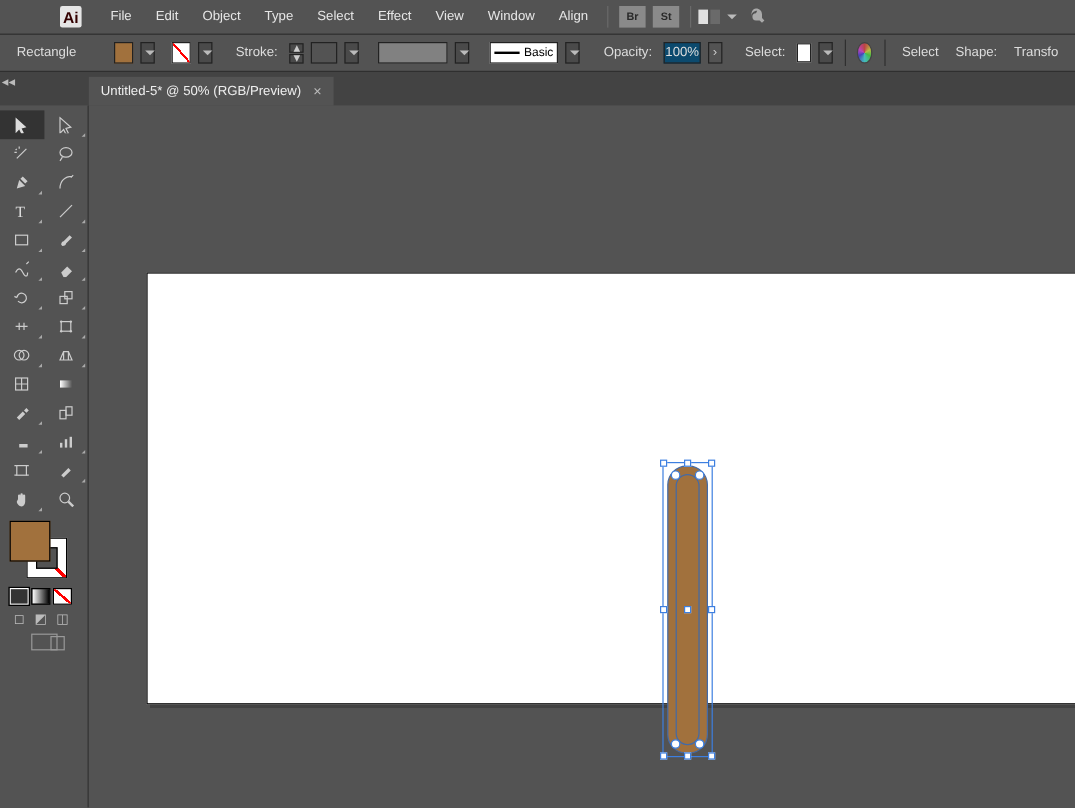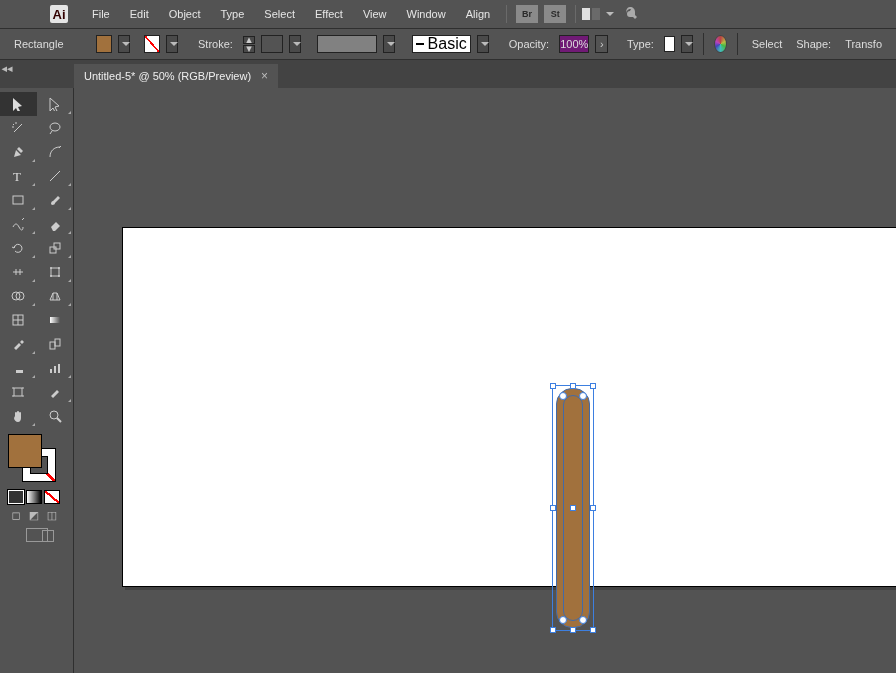--- a/index.html
+++ b/index.html
@@ -77,23 +77,23 @@
 .swatch.none { background: #fff; position: relative; }
 .swatch.none::after {
   content:""; position:absolute; left:0; top:0; right:0; bottom:0;
   background: linear-gradient(to top right, transparent 46%, red 46%, red 54%, transparent 54%);
 }
 .dd { width:12px; height:18px; background:#4a4a4a; border:1px solid #222; display:flex; align-items:center; justify-content:center; }
 .stroke-steppers { display:flex; flex-direction:column; gap:1px; }
 .step-btn { width:12px; height:8px; background:#4a4a4a; border:1px solid #222; display:flex; align-items:center; justify-content:center; }
 .stroke-weight-field { width:32px; height:18px; background:#535353; border:1px solid #222; }
 .profile-box { width:86px; height:18px; background:#818181; border:1px solid #222; }
-.brush-def { width:82px; height:18px; background:#fff; border:1px solid #222; display:flex; align-items:center; justify-content:space-between; color:#000; font-size:16px; padding:0 3px; gap:4px; }
+.brush-def { width:82px; height:18px; background:#fff; border:1px solid #222; display:flex; align-items:center; justify-content:space-between; color:#000; font-size:10px; padding:0 3px; gap:4px; }
 .brush-line { flex:1; height:2px; background:#000; }
-.opacity-field { width:40px; height:18px; background:#701a75; border:1px solid #222; color:#ddd; display:flex; align-items:center; justify-content:center; }
+.opacity-field { width:40px; height:18px; background:#0c4a6e; border:1px solid #222; color:#ddd; display:flex; align-items:center; justify-content:center; }
 .arrow-btn { width:18px; height:18px; background:#535353; border:1px solid #222; display:flex; align-items:center; justify-content:center; }
 .style-swatch { width:16px; height:16px; background:#fff; border:1px solid #222; }
 .ctrl-sep { width:1px; height:22px; background:#2f2f2f; margin:0 4px; }
 .recolor-ico { width:18px; height:18px; border:1px solid #444; border-radius:50%; background: conic-gradient(#b44,#bb4,#4b4,#4bb,#44b,#b4b,#b44); }
 
 
 .tabbar {
   height: 28px;
   background: #434343;
   display: flex;
@@ -282,21 +282,21 @@
     <span>Basic</span>
   </div>
   <div class="dd">
       <div class="caret"></div>
     </div>
   <div style="width:6px"></div>
   <span class="ctrl-label">Opacity:</span>
   <div class="opacity-field">100%</div>
   <div class="arrow-btn">›</div>
   <div style="width:4px"></div>
-  <span class="ctrl-label">Type:</span>
+  <span class="ctrl-label">Select:</span>
   <div class="style-swatch"></div>
   <div class="dd">
       <div class="caret"></div>
     </div>
   <div class="ctrl-sep"></div>
   <div class="recolor-ico"></div>
   <div class="ctrl-sep"></div>
   <span class="ctrl-label">Select</span>
   <span class="ctrl-label">Shape:</span>
   <span class="ctrl-label">Transfo</span>

